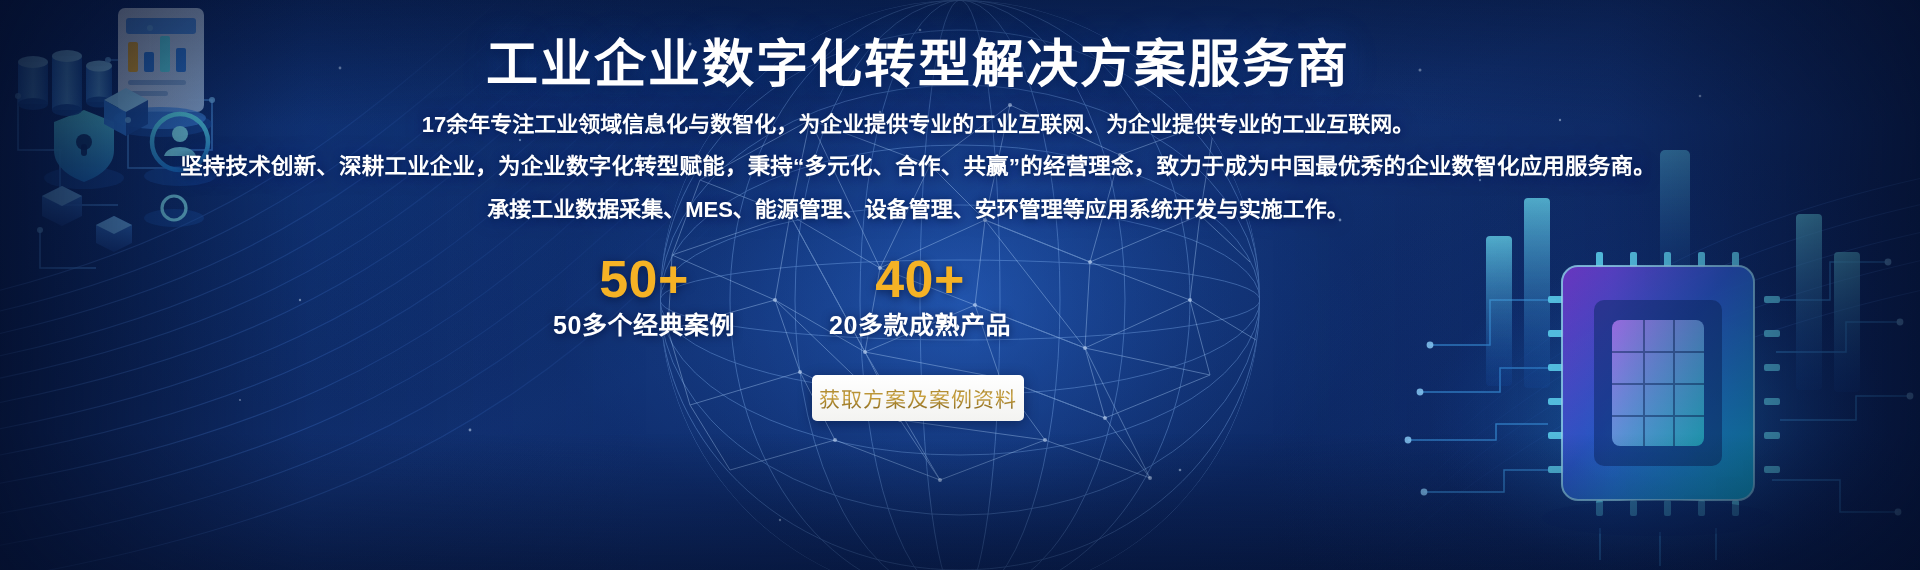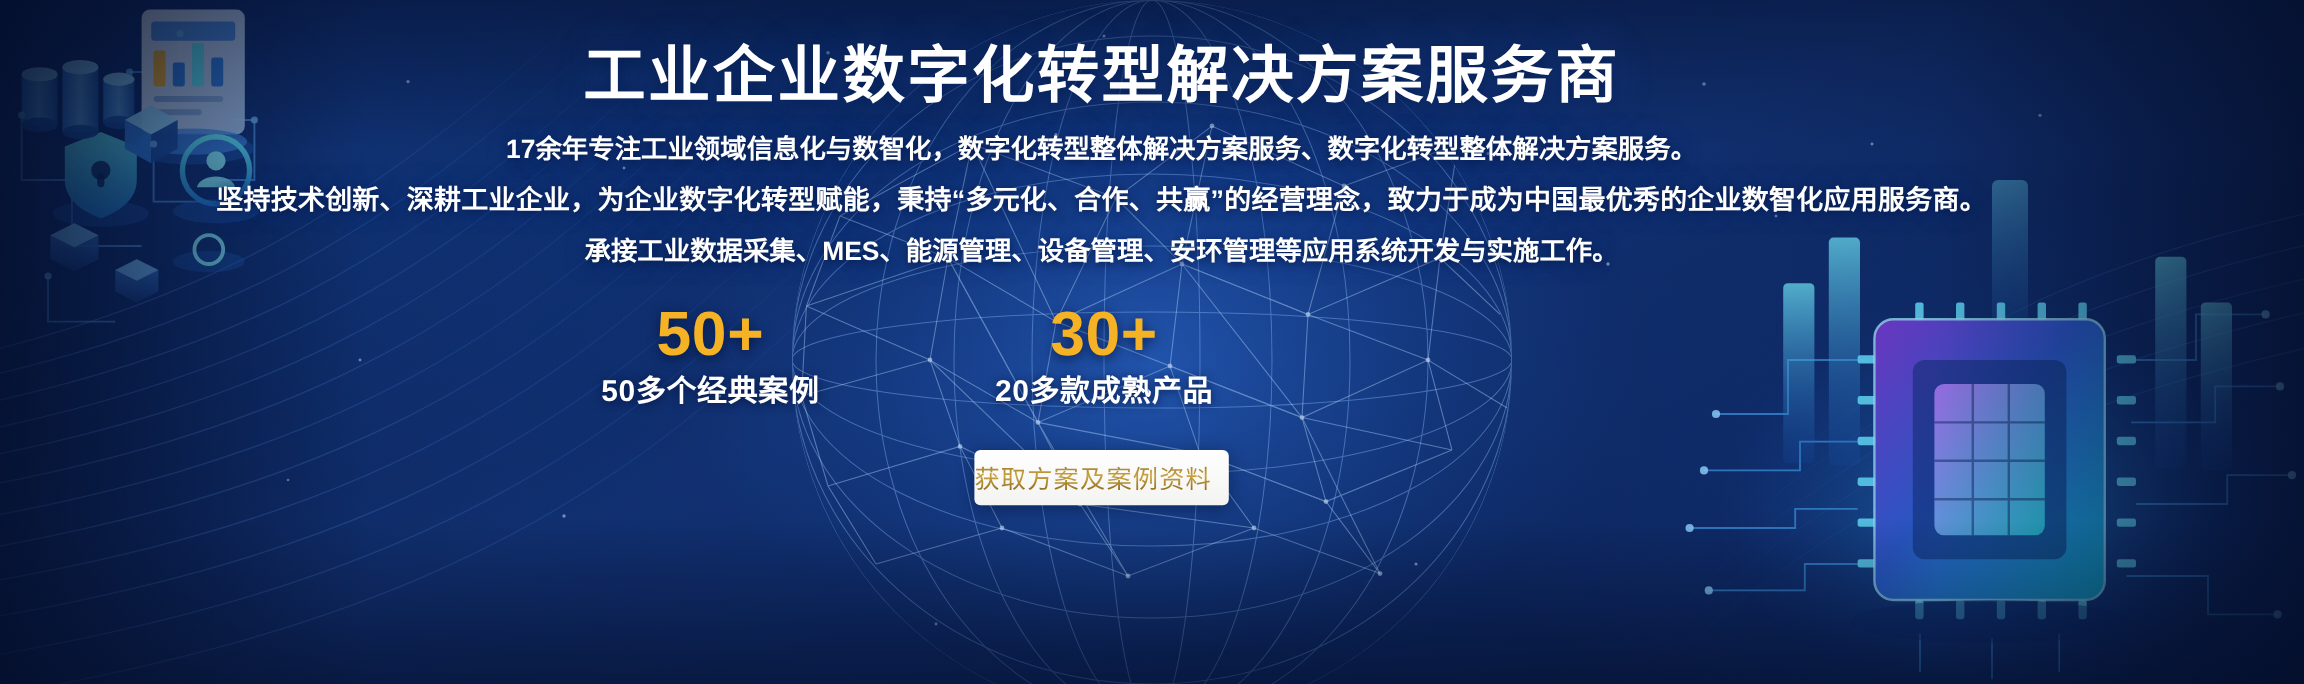--- a/index.html
+++ b/index.html
@@ -55,39 +55,39 @@
     font-size:22px; line-height:1.0;
     margin-bottom:20px; white-space:nowrap;
     text-shadow:0 1px 8px rgba(0,16,58,0.85), 0 0 18px rgba(20,70,170,0.5);
   }
   .subline.wide { font-size:22.5px; letter-spacing:0.2px; }
   .subline:last-child { margin-bottom:0; }
 
   .stats {
     margin-top:32px;
     display:flex; align-items:flex-end;
-    gap:108px;
+    gap:56px;
     padding-left:4px;
   }
   .stat { display:flex; flex-direction:column; align-items:center; min-width:220px; }
   .stat-number {
     font-size:52px; font-weight:bold; color:#f5b225;
     line-height:1.0; letter-spacing:0.5px;
     text-shadow:0 2px 10px rgba(0,15,55,0.7);
   }
   .stat-label {
     margin-top:0;
     font-size:25px; font-weight:bold; color:#ffffff;
     letter-spacing:0.5px; white-space:nowrap;
     text-shadow:0 1px 8px rgba(0,16,58,0.8);
   }
 
   .cta {
     margin-top:34px;
-    display:inline-flex; align-items:center; 
+    display:inline-flex; align-items:center; justify-content:center;
     width:212px; height:46px;
     background:linear-gradient(180deg,#ffffff 0%, #f3f3f1 100%);
     border-radius:5px;
     box-shadow:0 3px 14px rgba(0,10,40,0.45);
     cursor:pointer;
   }
   .cta-label {
     font-size:21px; letter-spacing:1px;
     background:linear-gradient(180deg,#8a6a1c 0%, #caa23f 45%, #7b5c16 100%);
     -webkit-background-clip:text; background-clip:text;
@@ -449,32 +449,32 @@
     </svg>
   </div>
 
   <div class="vignette"></div>
 
   <div class="content">
 
     <h1 class="headline">工业企业数字化转型解决方案服务商</h1>
 
     <div class="sublines">
-      <p class="subline">17余年专注工业领域信息化与数智化，数字化转型整体解决方案服务、数字化转型整体解决方案服务。</p>
+      <p class="subline">17余年专注工业领域信息化与数智化，为企业提供专业的工业互联网、为企业提供专业的工业互联网。</p>
       <p class="subline wide">坚持技术创新、深耕工业企业，为企业数字化转型赋能，秉持“多元化、合作、共赢”的经营理念，致力于成为中国最优秀的企业数智化应用服务商。</p>
       <p class="subline">承接工业数据采集、MES、能源管理、设备管理、安环管理等应用系统开发与实施工作。</p>
     </div>
 
     <div class="stats">
       <div class="stat">
         <div class="stat-number">50+</div>
         <div class="stat-label">50多个经典案例</div>
       </div>
       <div class="stat">
-        <div class="stat-number">30+</div>
+        <div class="stat-number">40+</div>
         <div class="stat-label">20多款成熟产品</div>
       </div>
       <div class="stat">
       </div>
     </div>
 
     <div class="cta">
       <span class="cta-label">获取方案及案例资料</span>
     </div>
 

